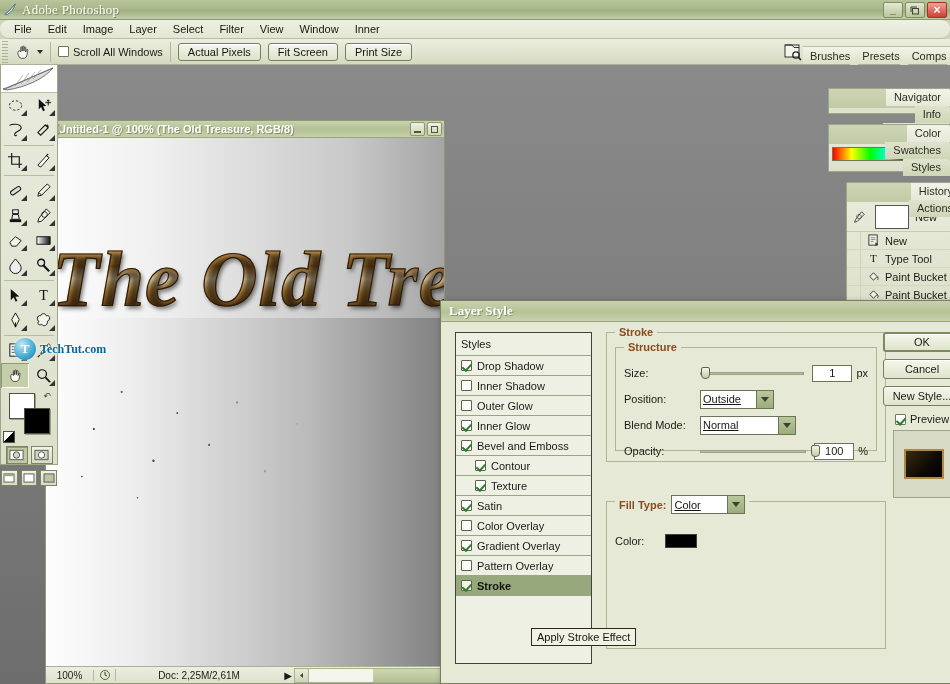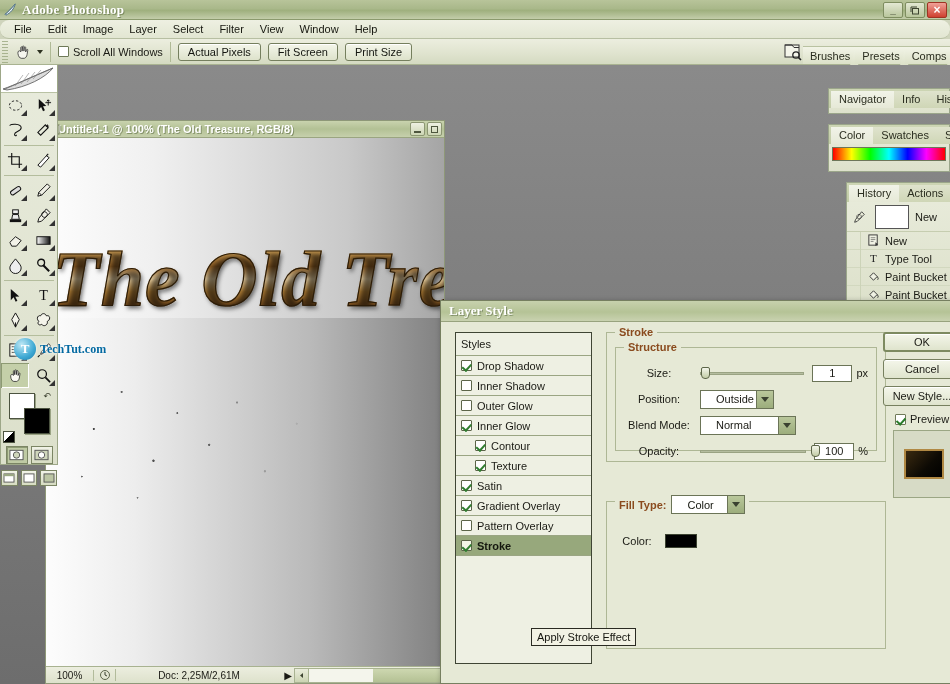--- a/index.html
+++ b/index.html
@@ -24,21 +24,21 @@
     background: linear-gradient(to bottom, #b8c49a 0%, #a9b88a 45%, #9fb07e 55%, #c3cdaa 100%);
     border-bottom: 1px solid #8b9a6d;
     display: flex; align-items: center;
   }
   .ps-logo {
     width: 15px; height: 15px; margin-left: 3px; margin-right: 4px;
     position: relative; flex: 0 0 auto;
   }
   .app-title {
     font-family: "Liberation Serif", serif;
-    font-weight: bold; font-size: 13px; color: #ffffff;
+    font-weight: normal; font-size: 13px; color: #ffffff;
     text-shadow: 1px 1px 0 #7c8b5f;
     letter-spacing: .3px;
   }
   .win-btns { position: absolute; right: 3px; top: 2px; display: flex; gap: 2px; }
   .win-btn {
     width: 20px; height: 16px; border: 1px solid #7e8d60;
     background: linear-gradient(to bottom,#e3e8d3,#b9c69c);
     border-radius: 2px; position: relative;
   }
   .win-btn.close { background: linear-gradient(to bottom,#f0a197,#cf4030); border-color:#9e3323; }
@@ -258,21 +258,21 @@
     pointer-events:none;
   }
 
   
   .pal {
     position:absolute; z-index: 20;
     background: linear-gradient(to bottom,#e9ecdc,#dde1cb);
     border: 1px solid #9ba68a;
   }
   .pal-tabs { display:flex; height:19px; align-items:flex-end; padding-left:2px;
-    background: linear-gradient(to bottom,#cdd5b4,#c1cba6); }
+    background: linear-gradient(to bottom,#cdd5b4,#c1cba6); flex-direction: column; }
   .pal-tab {
     font-size:11px; padding: 2px 8px 3px 8px; position:relative; color:#2b2e20;
     background: linear-gradient(to bottom,#dfe3cd,#cfd6b6);
   }
   .pal-tab.active { background: linear-gradient(to bottom,#f1f3e8,#e6e9d7); font-weight:normal; }
   .pal-tab::after {
     content:""; position:absolute; right:-5px; top:0; width:7px; height:100%;
     background: inherit; transform: skewX(-17deg);
   }
   .pal-body { padding: 3px; }
@@ -329,40 +329,40 @@
 
   .panel-right { position:absolute; left:165px; top:10px; width:280px; }
   .group-box {
     border:1px solid #aeb795; position:relative; padding:14px 8px 10px 8px; margin-bottom:10px;
   }
   .group-legend {
     position:absolute; top:-7px; left:8px; background:#e6e9d6; padding:0 4px;
     font-size:11px; font-weight:bold; color:#8a4b1e;
   }
   .row { display:flex; align-items:center; height:22px; margin-bottom:4px; }
-  .row-label { font-size:11px; text-align:center; width:76px; padding-right:6px; flex:0 0 auto; }
+  .row-label { font-size:11px; text-align:left; width:76px; padding-right:6px; flex:0 0 auto; }
   .slider-track {
     flex: 1; height: 3px; background: linear-gradient(to bottom,#9aa383,#cfd6bb);
     border:1px solid #9aa383; position:relative; margin-right:8px; max-width:120px;
   }
   .slider-thumb {
     position:absolute; top:-6px; width:9px; height:12px;
     background: linear-gradient(to bottom,#f3f5ea,#c3cda6);
     border:1px solid #5d6649; border-radius: 2px 2px 4px 4px;
   }
   .numfield {
     width:40px; height:17px; background:#fff; border:1px solid #6b7457;
     font-size:11px; text-align:center; line-height:15px;
   }
   .unit { font-size:11px; margin-left:4px; }
   .dropdown {
     height:19px; background:#fff; border:1px solid #6b7457;
     display:flex; align-items:center; position:relative; font-size:11px;
   }
-  .dd-text { padding-left:15px; }
+  .dd-text { padding-left:2px;text-decoration:underline; }
   .dd-arrow {
     position:absolute; right:0; top:0; width:17px; height:100%;
     background: linear-gradient(to bottom,#b9c79b,#9cad7c);
     border-left:1px solid #6b7457; display:flex;align-items:center;justify-content:center;
   }
   .dd-arrow::after {
     content:""; width:0;height:0;border-left:4px solid transparent;
     border-right:4px solid transparent;border-top:5px solid #3a4130;
   }
   .color-chip { width:32px;height:14px;background:#000;border:1px solid #3c4331; }
@@ -432,21 +432,21 @@
 
   <div class="menubar">
     <div class="menu-item">File</div>
     <div class="menu-item">Edit</div>
     <div class="menu-item">Image</div>
     <div class="menu-item">Layer</div>
     <div class="menu-item">Select</div>
     <div class="menu-item">Filter</div>
     <div class="menu-item">View</div>
     <div class="menu-item">Window</div>
-    <div class="menu-item">Help</div>
+    <div class="menu-item">Inner</div>
   </div>
 
   <div class="optionsbar">
     <div class="grip"></div>
     <div class="tool-icon-btn">
       <svg width="18" height="18" viewBox="0 0 20 20">
         <path d="M6 16 C4 13 4 10 5 9 C6 8 7 9 7.5 10 L7.5 5 C7.5 4 9 4 9 5 L9 9 L9.5 4 C9.5 3 11 3 11 4 L11 9 L11.5 5 C11.5 4 13 4 13 5 L13 10 L14 7.5 C14.3 6.6 15.5 7 15.3 8 L14.5 13 C14.2 15 13 16.5 11.5 17 L8 17 Z" fill="#f6f6ef" stroke="#333" stroke-width=".9" stroke-linejoin="round"></path>
       </svg>
     </div>
     <div class="caret-down"></div>
@@ -832,31 +832,39 @@
           <span>Inner Shadow</span>
         </div>
         <div class="sl-item">
           <span class="sl-cbox"></span>
           <span>Outer Glow</span>
         </div>
         <div class="sl-item">
           <span class="sl-cbox on"></span>
           <span>Inner Glow</span>
         </div>
+        <div class="sl-item">
+          <span class="sl-cbox on"></span>
+          <span>Bevel and Emboss</span>
+        </div>
         <div class="sl-item indent">
           <span class="sl-cbox on"></span>
           <span>Contour</span>
         </div>
         <div class="sl-item indent">
           <span class="sl-cbox on"></span>
           <span>Texture</span>
         </div>
         <div class="sl-item">
           <span class="sl-cbox on"></span>
           <span>Satin</span>
+        </div>
+        <div class="sl-item">
+          <span class="sl-cbox"></span>
+          <span>Color Overlay</span>
         </div>
         <div class="sl-item">
           <span class="sl-cbox on"></span>
           <span>Gradient Overlay</span>
         </div>
         <div class="sl-item">
           <span class="sl-cbox"></span>
           <span>Pattern Overlay</span>
         </div>
         <div class="sl-item sel">

